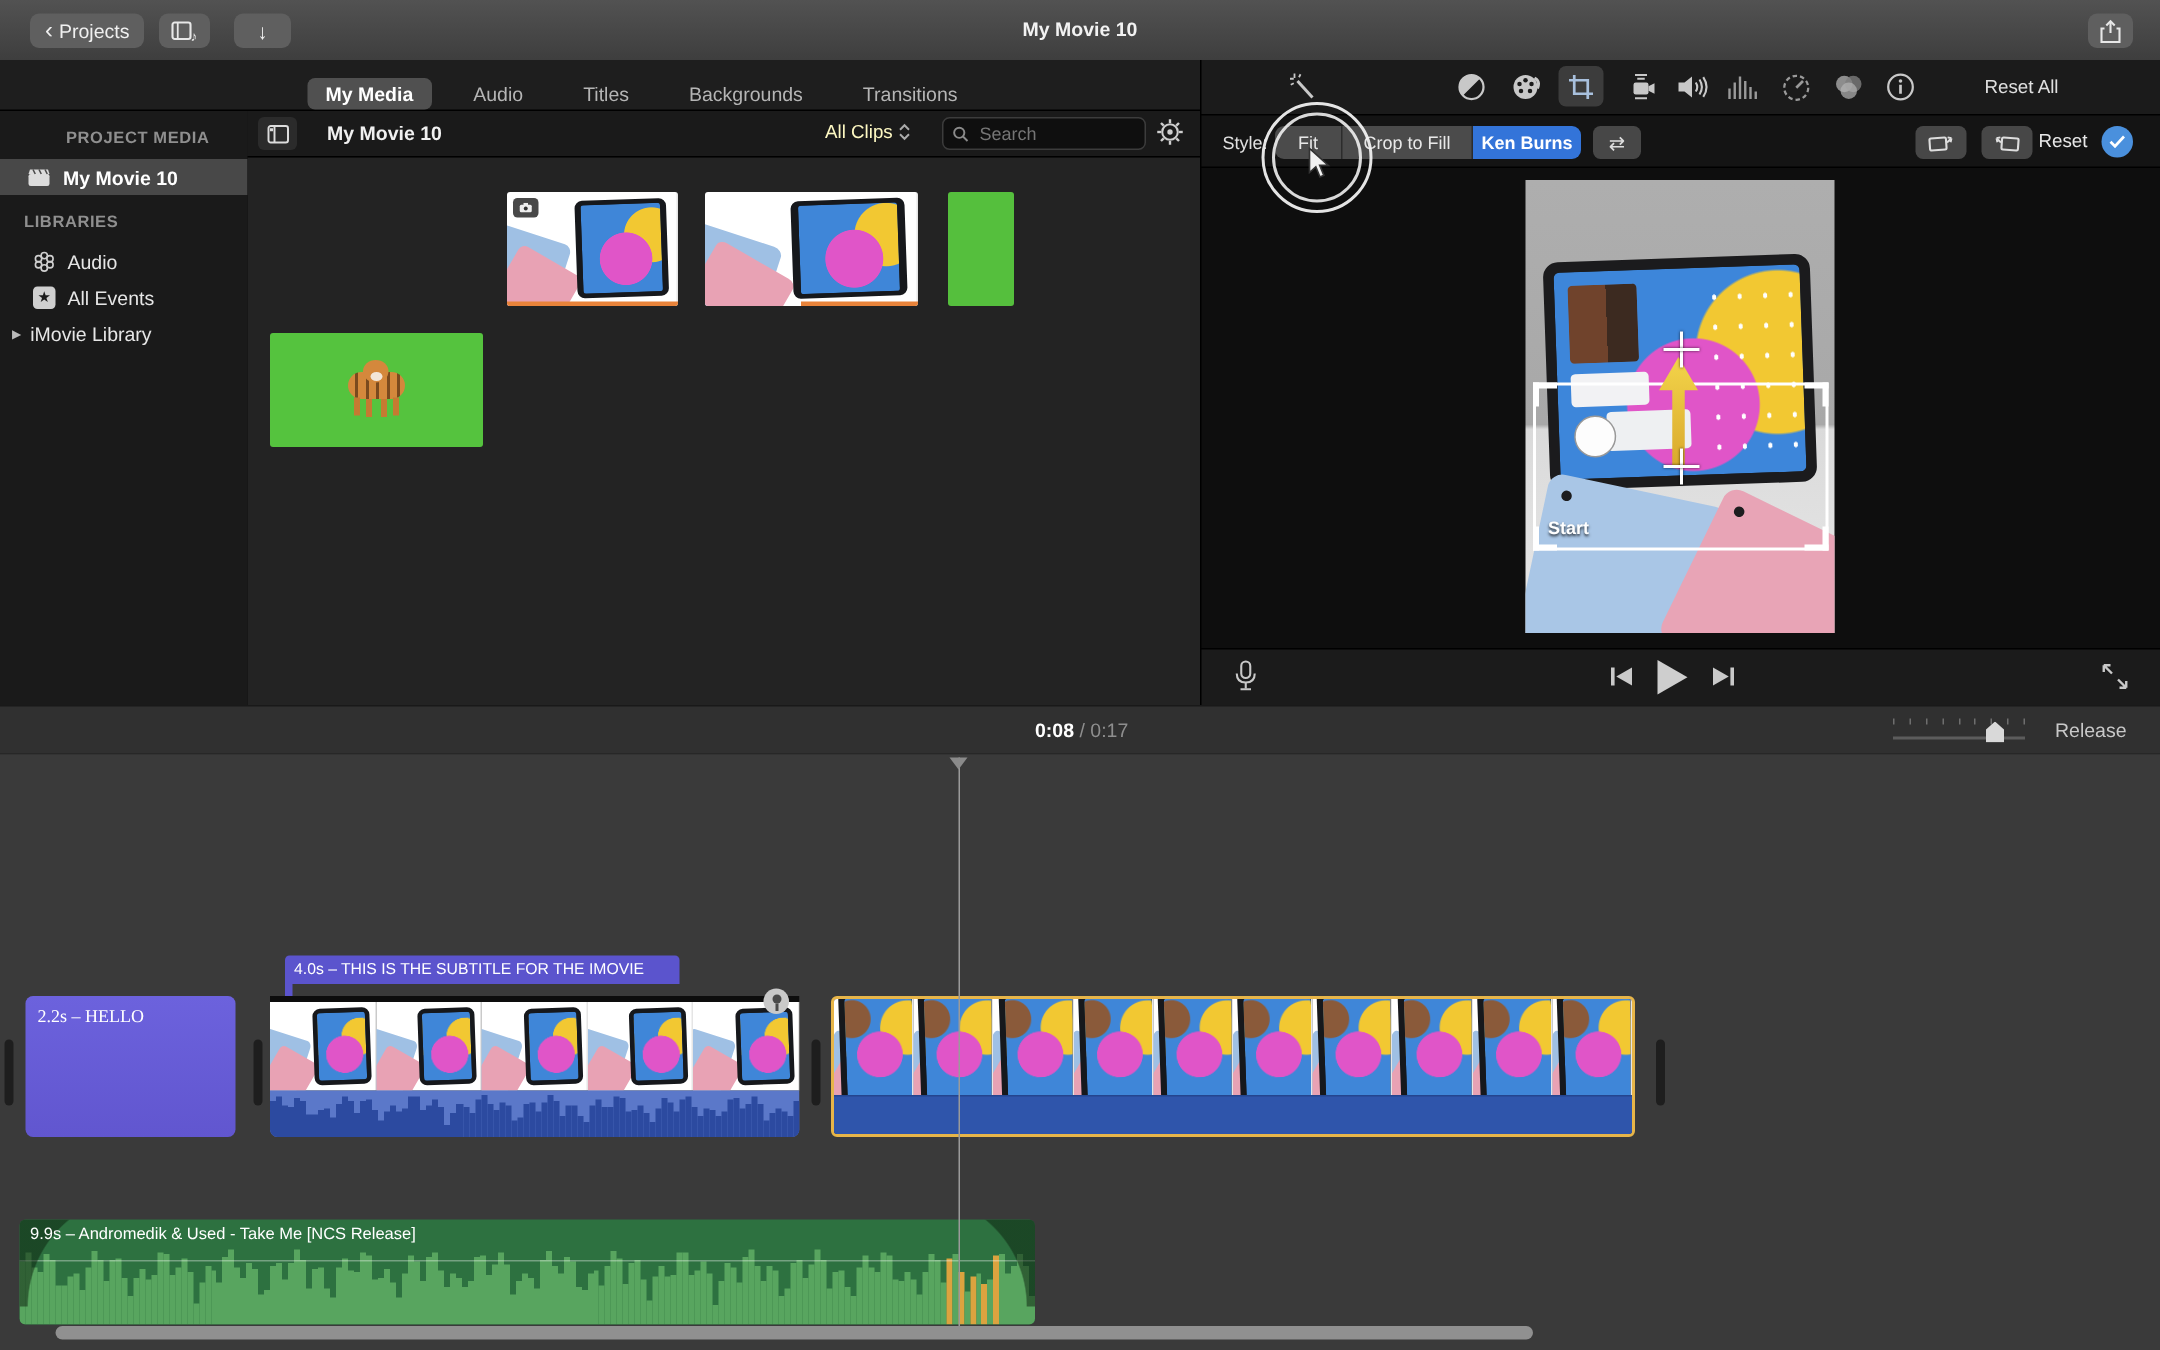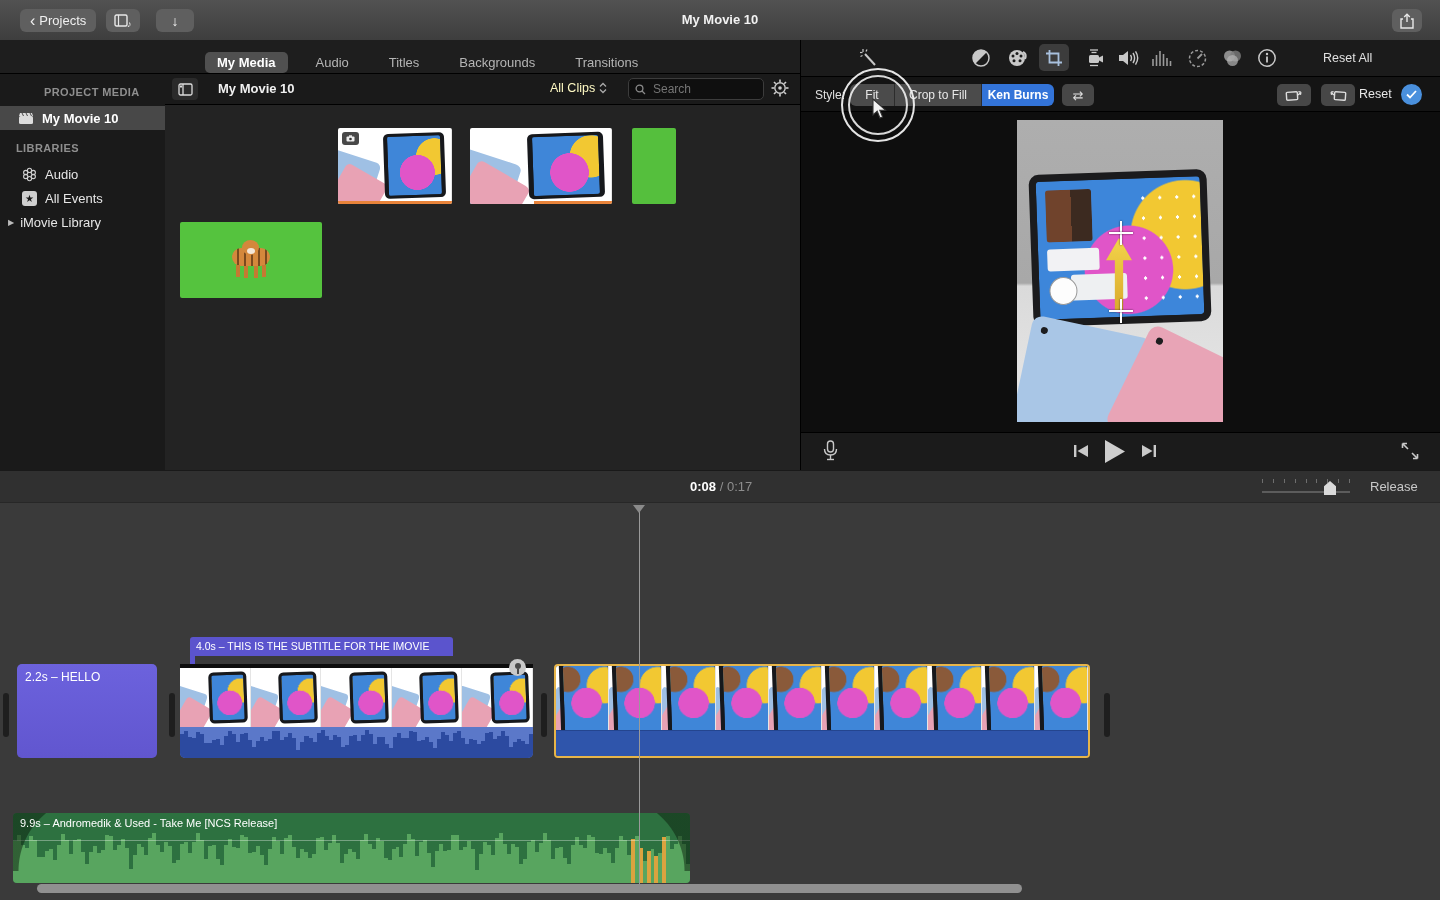--- a/index.html
+++ b/index.html
@@ -414,20 +414,27 @@
         </div>
       </div>
       <div class="padB">
           <div class="camdot"></div>
         </div>
       <div class="padP">
           <div class="camdot"></div>
         </div>
     </div>
 
+    <div class="kb-start">
+      <span class="kb-label" style="left:8px;bottom:6px;">Start</span>
+      <span class="corner" style="left:-2px;top:-2px;border-left-width:4px;border-top-width:4px;"></span>
+      <span class="corner" style="right:-2px;top:-2px;border-right-width:4px;border-top-width:4px;"></span>
+      <span class="corner" style="left:-2px;bottom:-2px;border-left-width:4px;border-bottom-width:4px;"></span>
+      <span class="corner" style="right:-2px;bottom:-2px;border-right-width:4px;border-bottom-width:4px;"></span>
+    </div>
     <div class="kb-arrow"></div>
     <div class="cross" style="left:308px;top:109px;"></div>
     <div class="cross" style="left:308px;top:187px;"></div>
   </div>
 
   <div class="abs playrow">
     <span class="abs" style="left:22px;top:7px;">
       <svg width="15" height="22" viewBox="0 0 15 22">
           <rect x="4.5" y="1" width="6" height="11" rx="3" fill="none" stroke="#c8c8c8" stroke-width="1.4"></rect>
           <path d="M1.5 9 q0 6 6 6 q6 0 6-6" fill="none" stroke="#c8c8c8" stroke-width="1.4"></path>
@@ -494,21 +501,21 @@
   </div>
 
   <div class="abs tl-body"></div>
 
   <div class="abs" style="left:190px;top:637px;width:263px;height:19px;background:#5b54cd;border-radius:3px 3px 0 0;overflow:hidden;white-space:nowrap;">
     <span style="position:absolute;left:6px;top:3px;font-size:10.5px;color:#fff;">4.0s – THIS IS THE SUBTITLE FOR THE IMOVIE</span>
   </div>
   <div class="abs" style="left:190px;top:656px;width:5px;height:9px;background:#5b54cd;"></div>
 
   <div class="abs" style="left:17px;top:664px;width:140px;height:94px;background:linear-gradient(#6c62dd,#6156cf);border-radius:5px;">
-    <span style="position:absolute;left:8px;top:6px;font-size:12px;color:#fff;">2.2s – HELLO</span>
+    <span style="position:absolute;left:8px;top:6px;font-size:12px;color:#fff;font-family:Liberation Serif, serif;">2.2s – HELLO</span>
   </div>
 
   <div class="handle" style="left:3px;top:693px;"></div>
   <div class="handle" style="left:169px;top:693px;"></div>
   <div class="handle" style="left:541px;top:693px;"></div>
   <div class="handle" style="left:1104px;top:693px;"></div>
 
   <div class="abs" style="left:180px;top:664px;width:353px;height:94px;border-radius:0 0 5px 5px;overflow:hidden;">
     <div style="position:absolute;left:0;top:0;width:100%;height:4px;background:#0d0d0d;"></div>
     <div style="position:absolute;left:0;top:4px;width:100%;height:59px;display:flex;">

